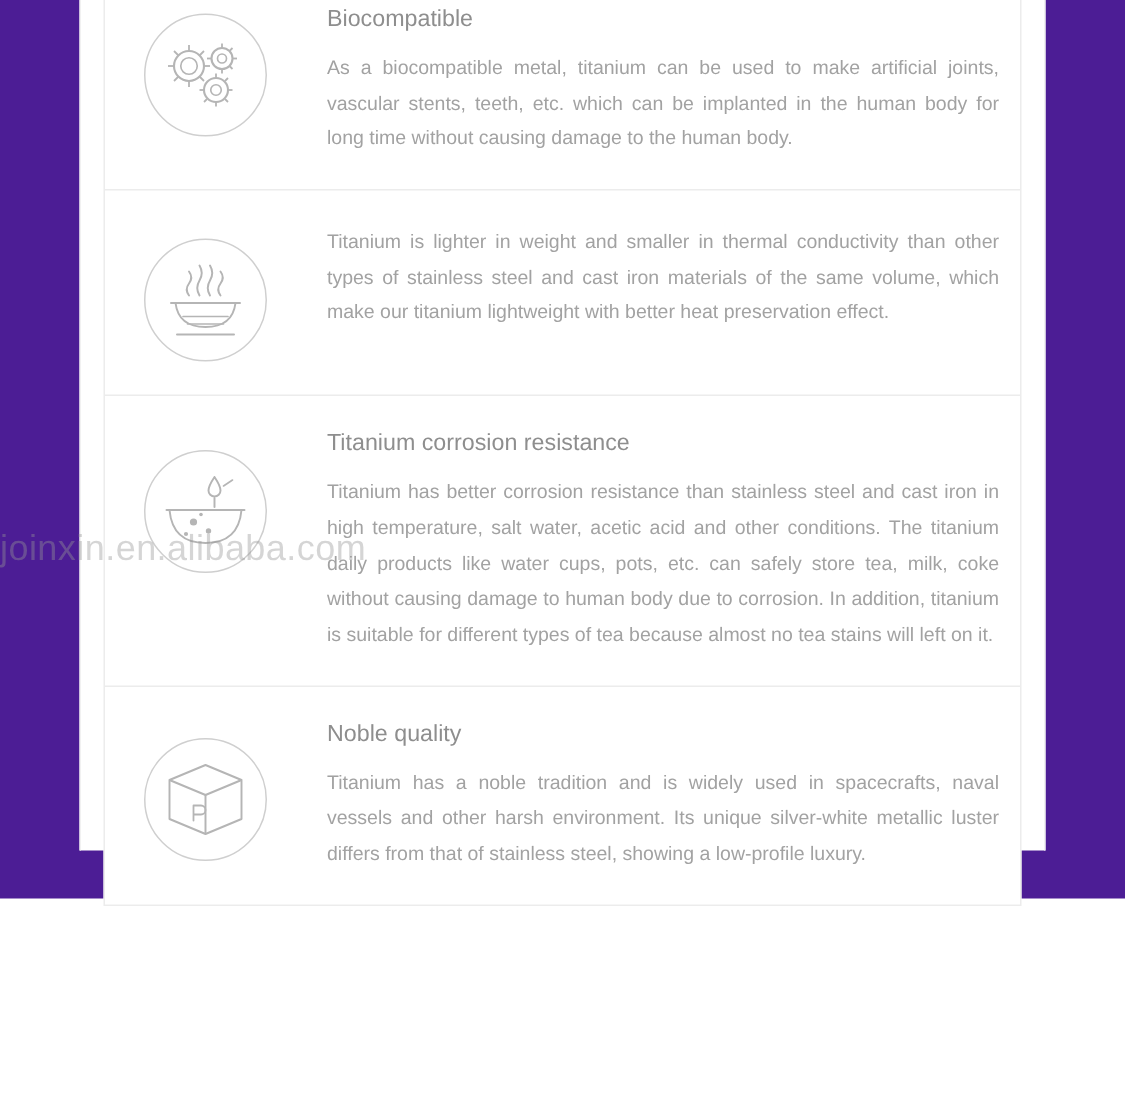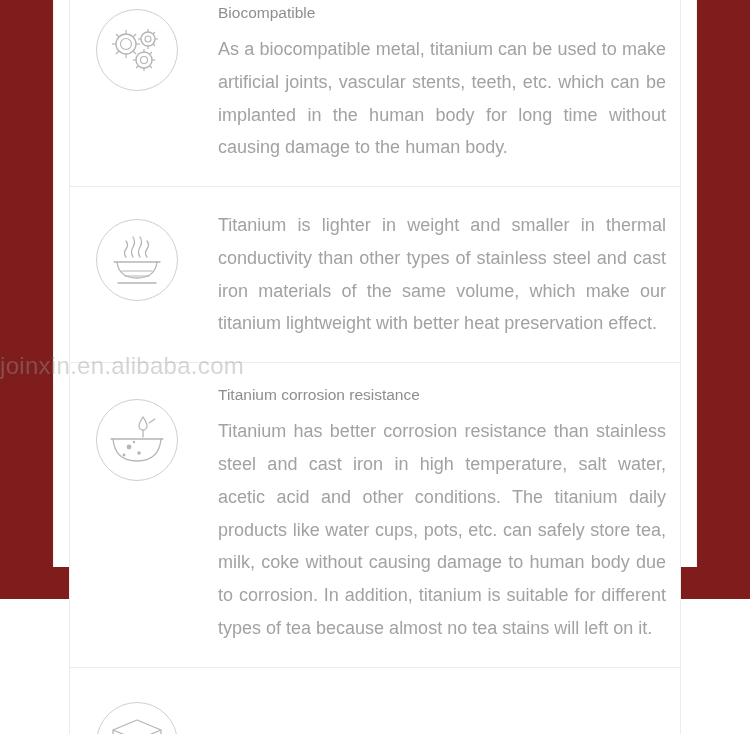--- a/index.html
+++ b/index.html
@@ -10,21 +10,21 @@
     width: 750px;
     height: 734px;
     background: #ffffff;
     font-family: "Liberation Sans", sans-serif;
     overflow: hidden;
   }
   .page {
     position: relative;
     width: 750px;
     height: 599px;
-    background: #7f1d1d;
+    background: #4c1d95;
     box-sizing: border-box;
   }
   
   .panel {
     position: absolute;
     left: 53px;
     top: -8px;
     width: 644px;
     bottom: 32px;
     background: #ffffff;
@@ -76,21 +76,21 @@
     box-sizing: border-box;
   }
   .feature-title {
     font-size: 15.5px;
     color: #8e8e8e;
     font-weight: normal;
     margin: 0 0 10px 0;
     line-height: 1.3;
   }
   .feature-desc {
-    font-size: 18px;
+    font-size: 13px;
     color: #a2a2a2;
     line-height: 1.82;
     margin: 0;
     text-align: justify;
     text-justify: inter-word;
   }
   
   .row-1 .text-cell { padding-top: 12px; }
   .row-1 .icon-cell { padding-top: 18px; }
   .row-2 .text-cell { padding-top: 22px; }
@@ -225,19 +225,23 @@
           <svg width="60" height="58" viewBox="0 0 60 58">
             <g fill="none" stroke="#b5b5b5" stroke-width="1.3" stroke-linejoin="round">
               <path d="M30 6 L54 16 L54 42 L30 52 L6 42 L6 16 Z"></path>
               <path d="M6 16 L30 26 L54 16"></path>
               <path d="M30 26 L30 52"></path>
               <path d="M22 33 v10 M22 33 h5 a3 3 0 0 1 0 6 h-5" stroke-width="1.2" stroke-linecap="round"></path>
             </g>
           </svg>
         </div>
       </div>
+      <div class="text-cell">
+        <h3 class="feature-title">Noble quality</h3>
+        <p class="feature-desc">Titanium has a noble tradition and is widely used in spacecrafts, naval vessels and other harsh environment. Its  unique silver-white metallic luster differs from that of stainless steel, showing a low-profile luxury.</p>
+      </div>
     </div>
 
   </div>
 
   <div class="watermark">joinxin.en.alibaba.com</div>
 
 </div>
 
 </body></html>

